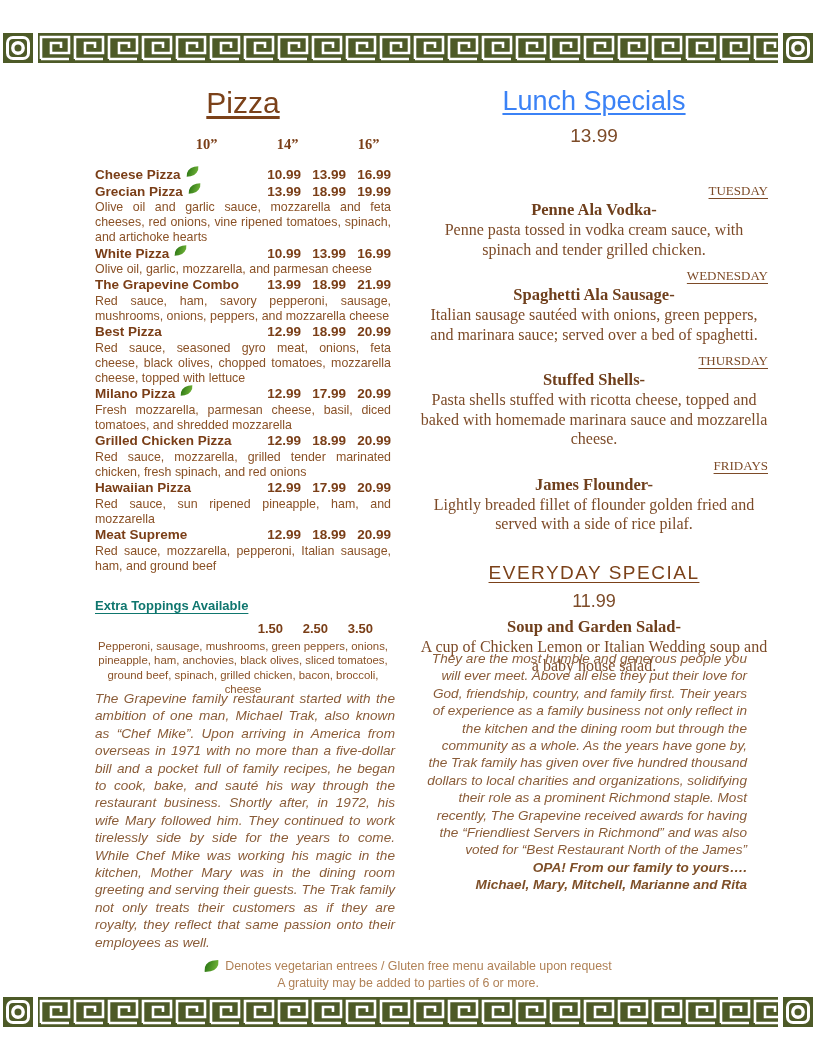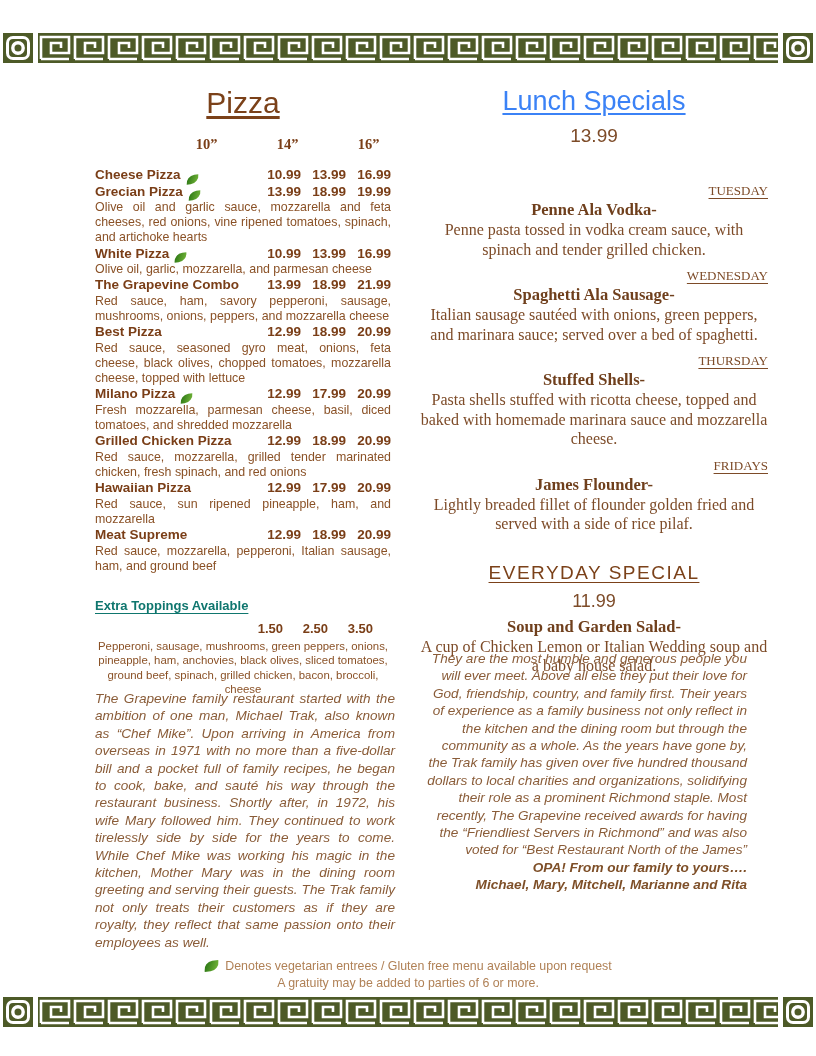--- a/index.html
+++ b/index.html
@@ -13,21 +13,21 @@
   .gk-bottom{top:997px;}
   .gk-strip{flex:1;height:30px;display:block;}
   .gk-medallion{flex:0 0 30px;height:30px;display:block;}
 
   
   .left-col{position:absolute;left:95px;top:86px;width:296px;color:#7a3e17;}
   .pizza-title{margin:0;text-align:center;font-size:30px;font-weight:normal;color:#7b4119;}
   .sizes-row{display:flex;justify-content:flex-end;margin:16px 0 14px;
              font-family:"Liberation Serif",serif;font-weight:bold;font-size:14.5px;color:#7a3e17;gap:36px;}
   .sizes-row span{width:45px;text-align:center;}
-  .pz-row{display:flex;align-items:flex-end;font-weight:bold;font-size:13.5px;line-height:16.5px;color:#7a3e17;}
+  .pz-row{display:flex;align-items:flex-start;font-weight:bold;font-size:13.5px;line-height:16.5px;color:#7a3e17;}
   .pz-name{white-space:nowrap;margin-right:5px;}
   .pz-spacer{flex:1;}
   .price{width:45px;text-align:right;}
   .pz-desc{font-size:12.4px;line-height:15.2px;text-align:justify;color:#8a5126;}
   .leaf{display:inline-block;width:13px;height:9px;flex:0 0 auto;
         background:linear-gradient(115deg,#1e6b0e,#7fbf3f);
         border-radius:9px 0 9px 0;transform:rotate(-8deg);}
   .extra{margin-top:24px;}
   .extra-title{font-weight:bold;font-size:13px;color:#0f766e;}
   .extra-prices{display:flex;justify-content:flex-end;margin:8px 18px 3px 0;

